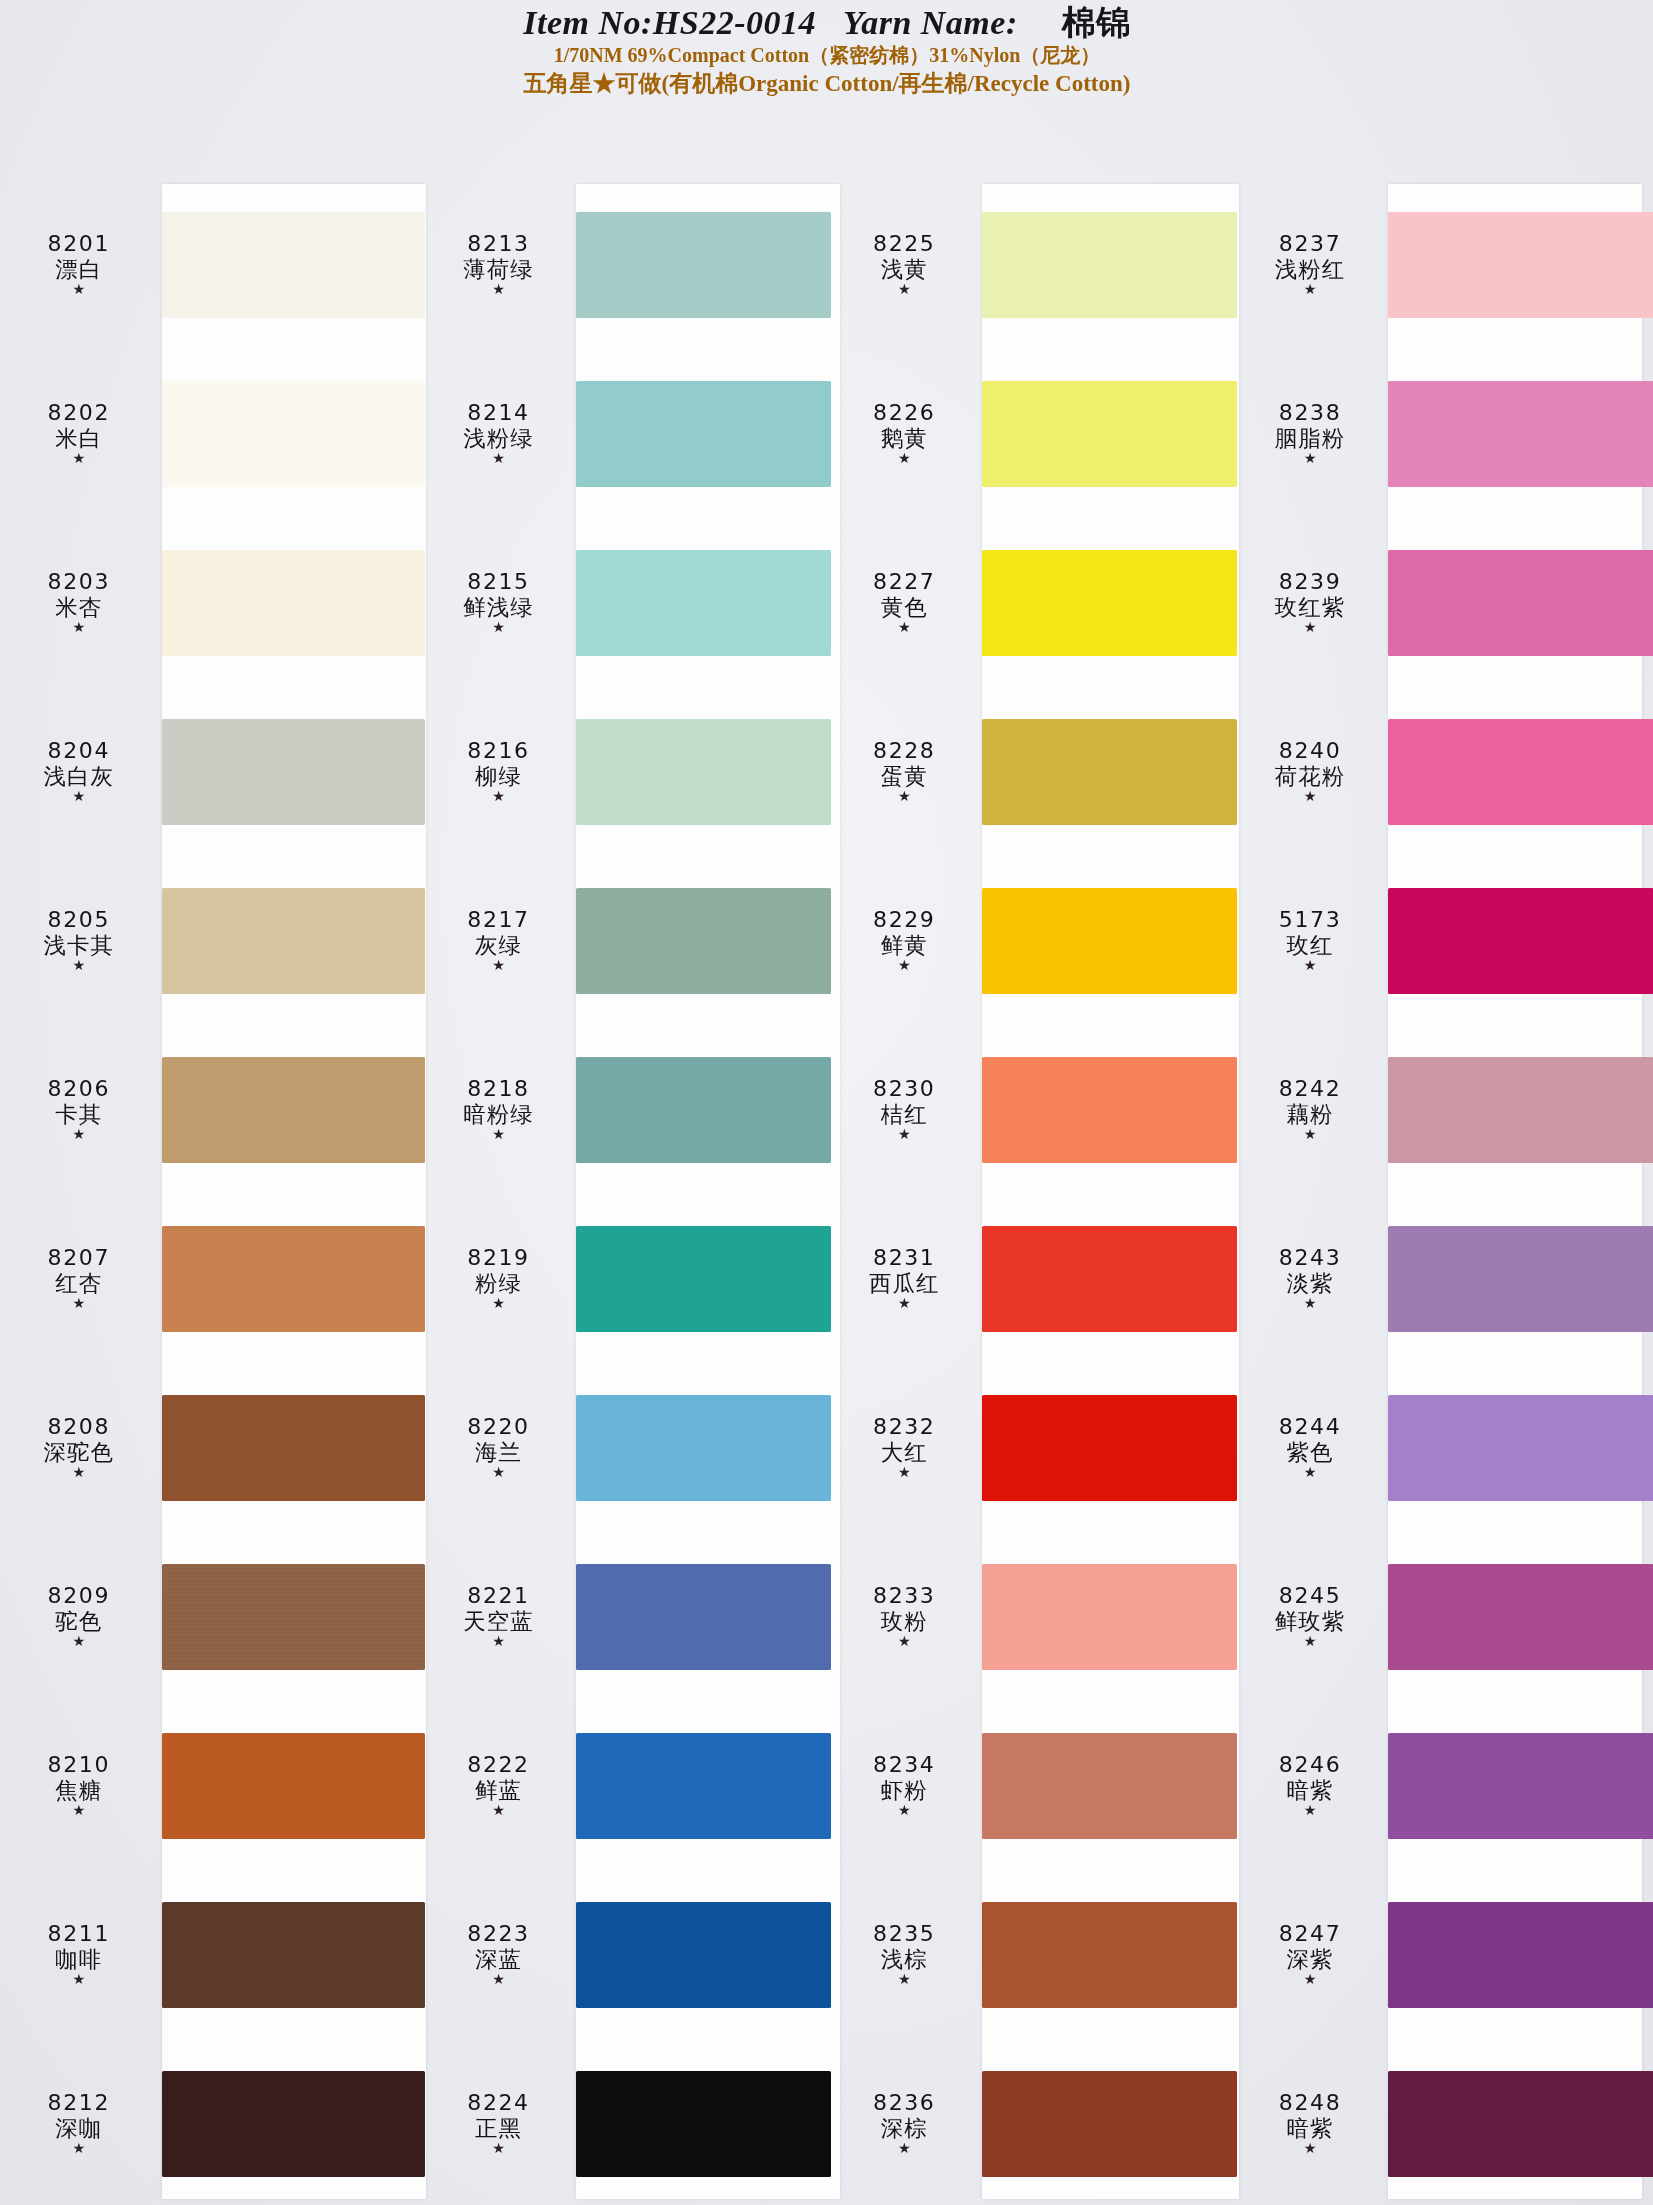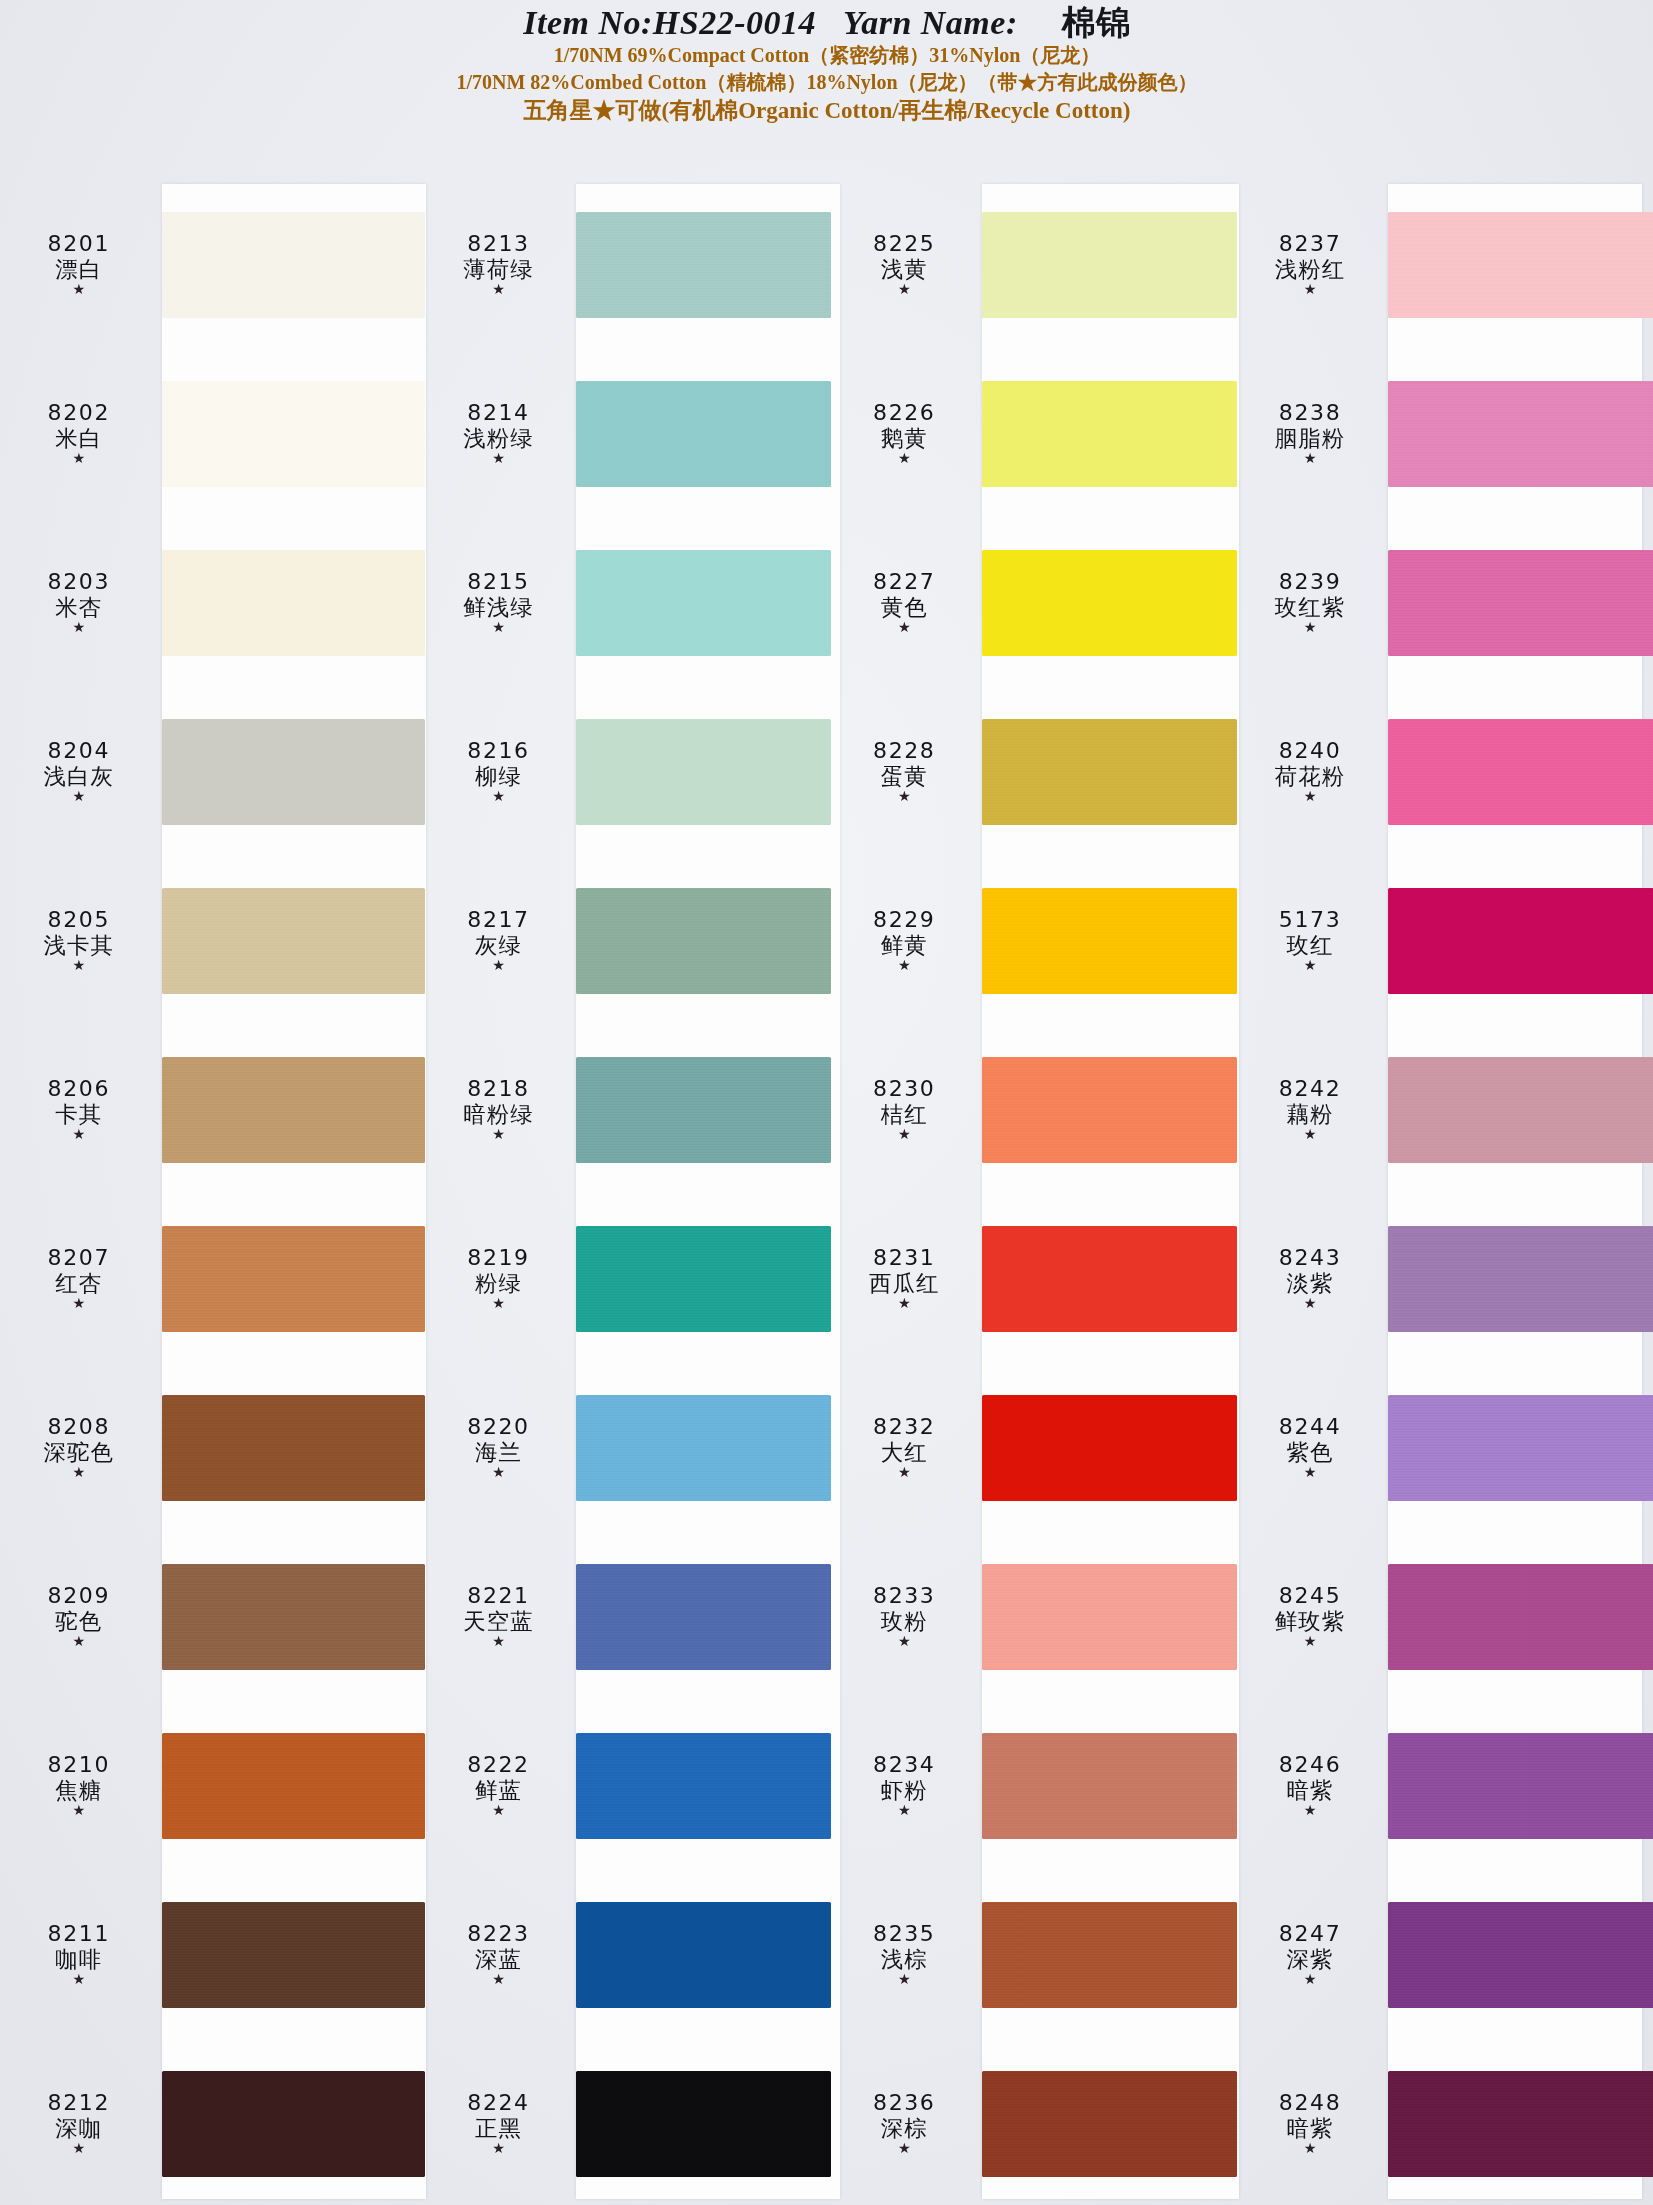--- a/index.html
+++ b/index.html
@@ -135,21 +135,20 @@
 </head>
 <body>
 
 <div class="paper"></div>
 
 <div class="header">
   <div class="title-line">
     <span>Item No:</span><span>HS22-0014</span>&nbsp;&nbsp;&nbsp;<span>Yarn Name:</span>&nbsp;<span class="cjk">棉锦</span>
   </div>
   <div class="sub-line">1/70NM 69%Compact Cotton（紧密纺棉）31%Nylon（尼龙）</div>
-  <div class="sub-line">1/70NM 82%Combed Cotton（精梳棉）18%Nylon（尼龙）（带★方有此成份颜色）</div>
   <div class="sub-line s4">五角星★可做(有机棉Organic Cotton/再生棉/Recycle Cotton)</div>
 </div>
 
 <div class="grid">
   <div class="col col-1">
     <div class="strip"></div>
     <div class="rows">
         <div class="row">
           <div class="label">
             <div class="code">8201</div>

